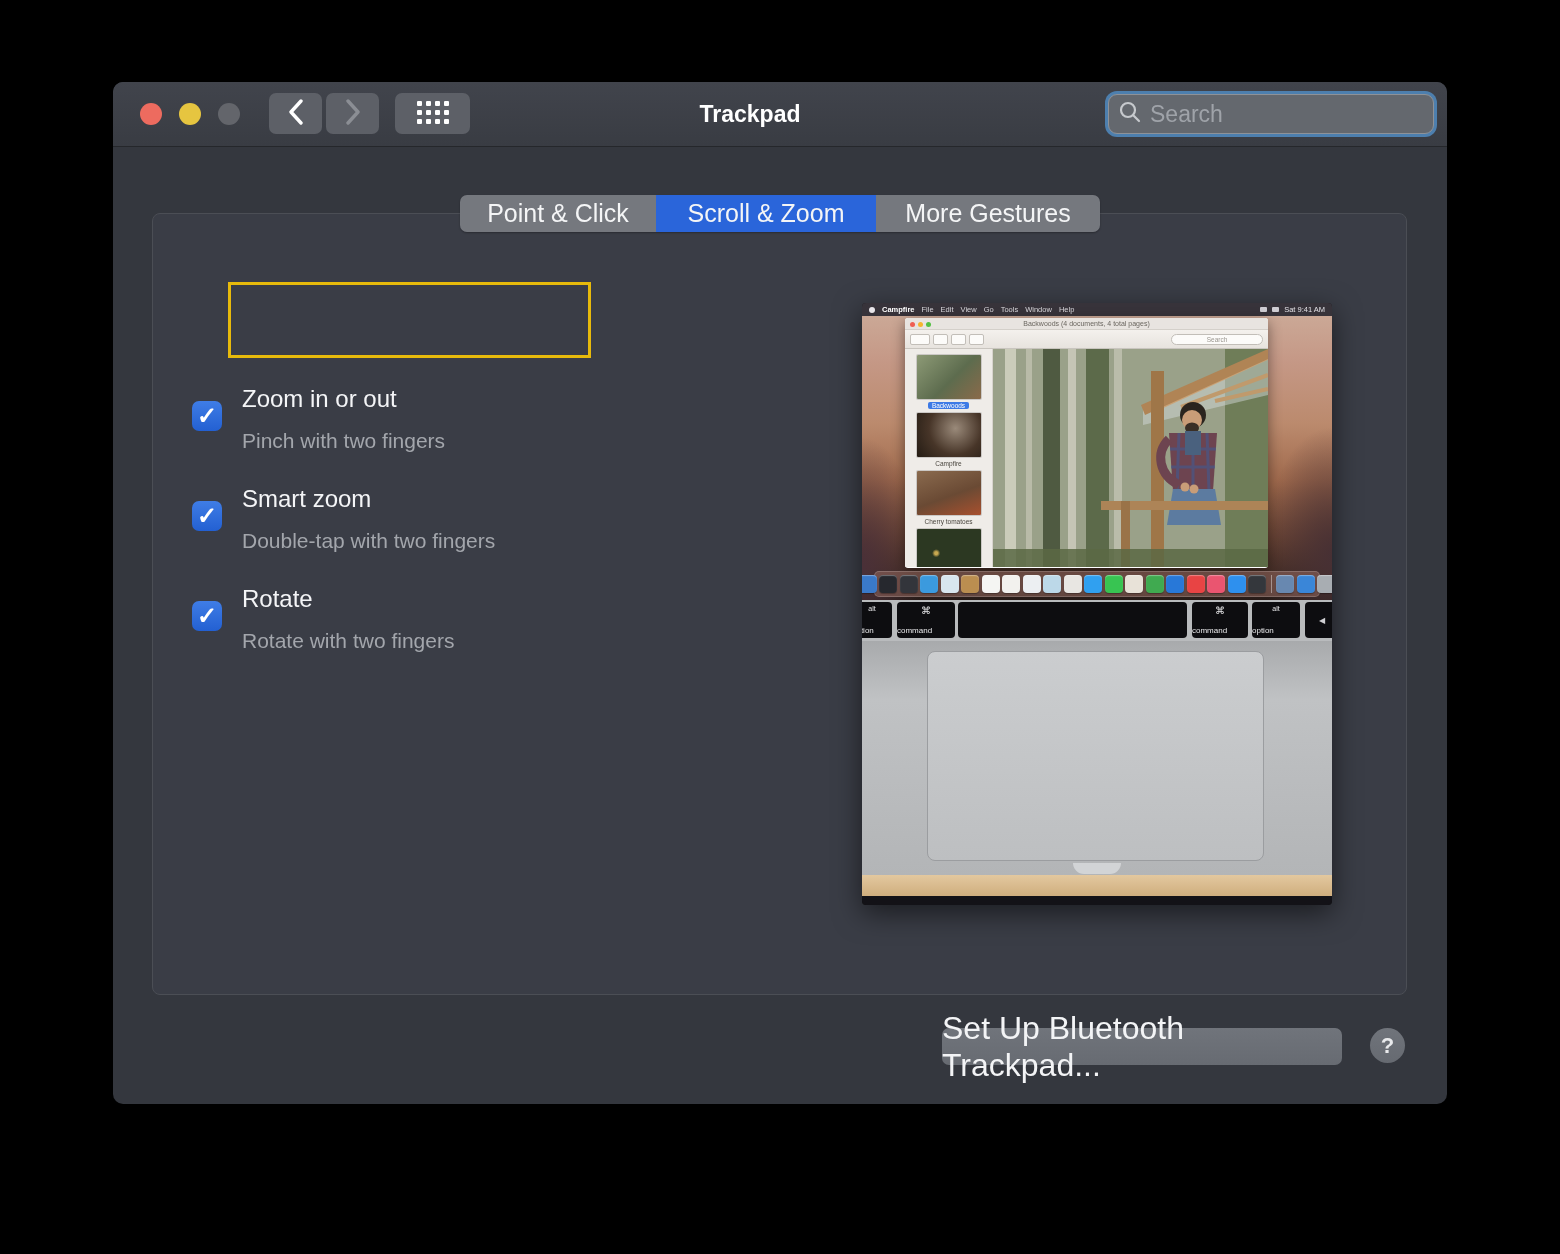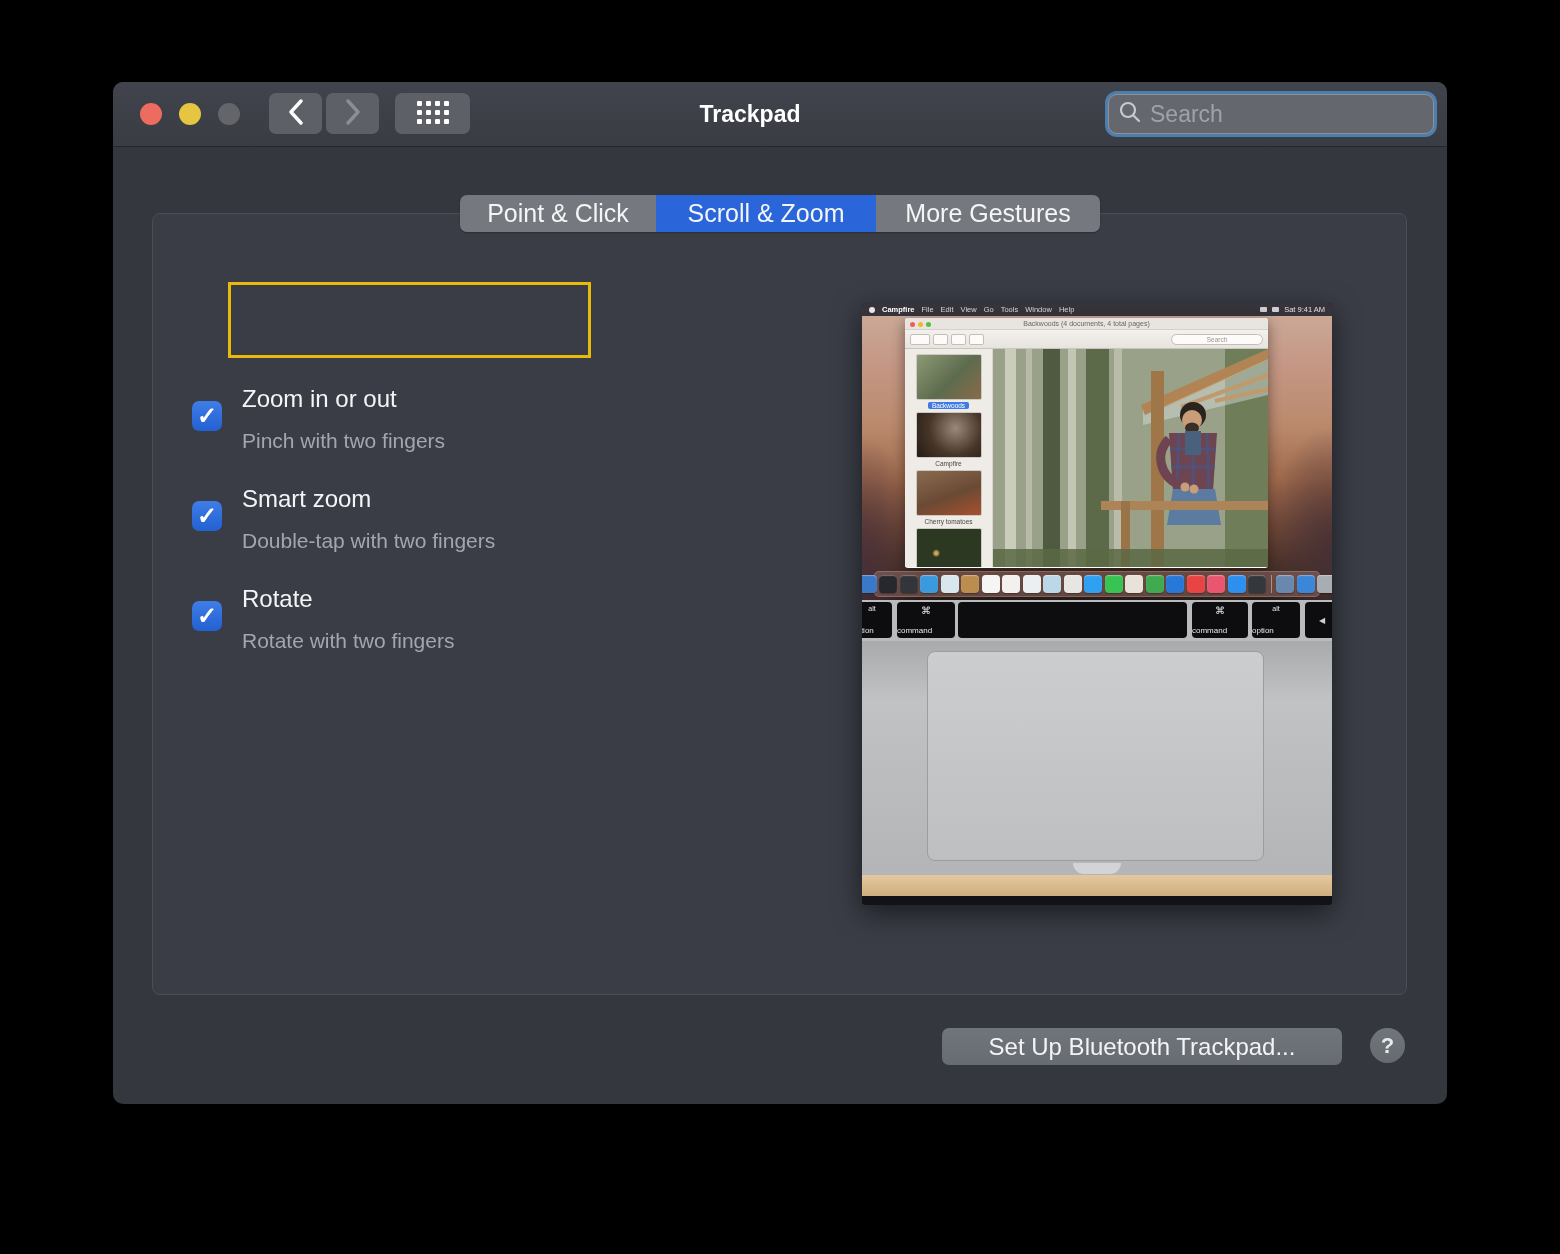--- a/index.html
+++ b/index.html
@@ -66,21 +66,21 @@
   .setting-row{position:absolute;left:79px;height:72px;}
   .sr-2{top:303px}.sr-3{top:403px}.sr-4{top:503px}
   .setting-row .checkbox{position:absolute;left:0;top:16px;}
   .sr-label{position:absolute;left:50px;top:0;font-size:24px;color:#f4f5f7;white-space:nowrap;}
   .sr-desc{position:absolute;left:50px;top:36px;font-size:21px;color:#a3a6ac;white-space:nowrap;margin-top:8px;}
 
   
   .setup-btn{position:absolute;left:829px;top:946px;width:400px;height:37px;
              background:linear-gradient(180deg,#70747b,#676b72);border-radius:7px;
              display:flex;align-items:center;justify-content:center;
-             color:#f3f4f6;font-size:24px;}
+             color:#f3f4f6;font-size:32px;}
   .help-btn{position:absolute;left:1257px;top:946px;width:35px;height:35px;border-radius:50%;
             background:linear-gradient(180deg,#70747b,#666a71);display:flex;align-items:center;
             justify-content:center;color:#e9eaec;font-size:22px;font-weight:700;}
 
   
   .video{position:absolute;left:749px;top:221px;width:470px;height:602px;border-radius:4px;
          overflow:hidden;background:#1a1a1c;box-shadow:0 8px 28px rgba(0,0,0,.55);}
   .video *{box-sizing:border-box;}
 
   .v-menubar{position:absolute;top:0;left:0;right:0;height:13px;background:#37333a;

